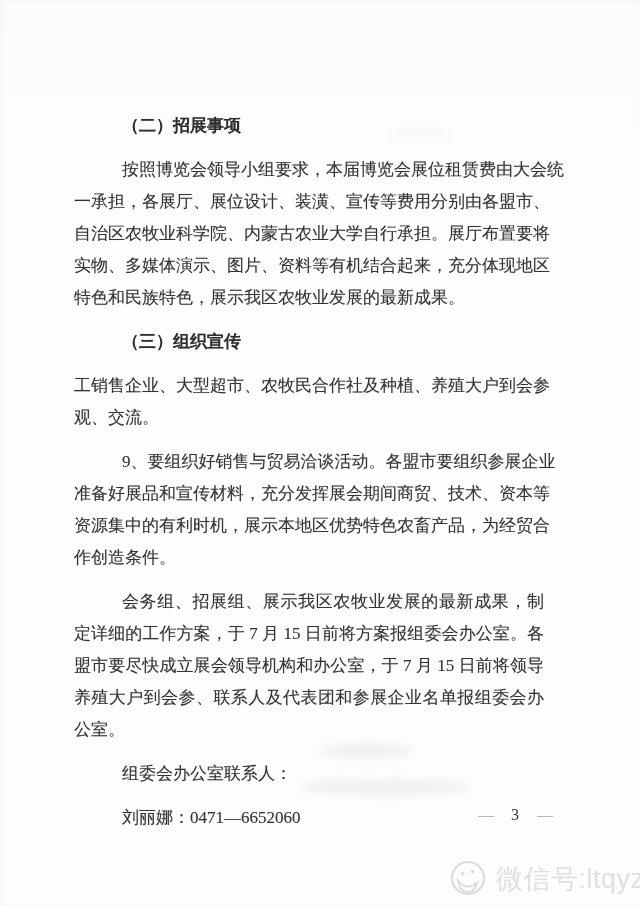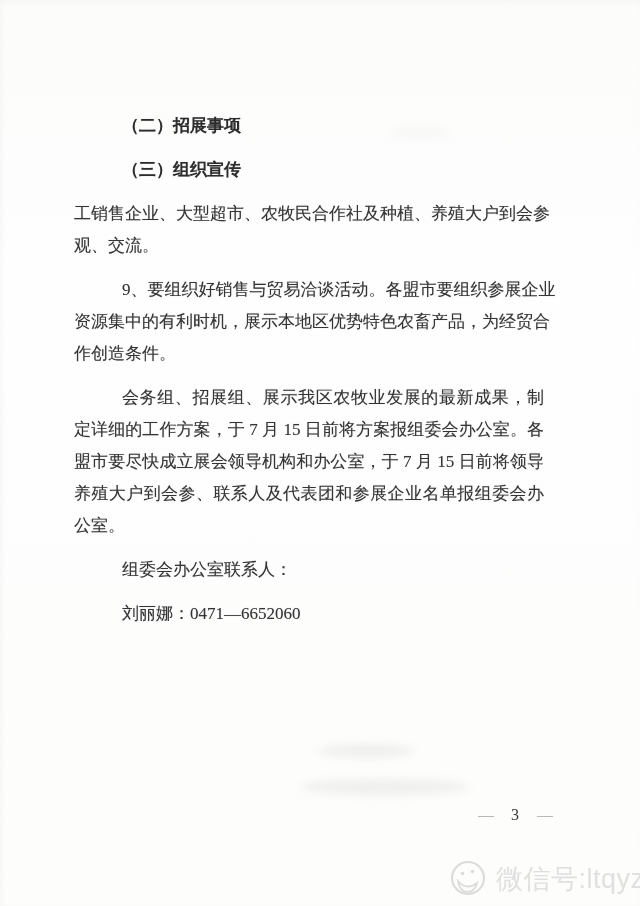--- a/index.html
+++ b/index.html
@@ -95,29 +95,37 @@
 </style>
 </head>
 <body>
 
 <div class="page">
 
   <div class="doc-body">
       <div class="para heading">
         <div class="line first last">（二）招展事项</div>
       </div>
+      <div class="para body">
+        <div class="line first">按照博览会领导小组要求，本届博览会展位租赁费由大会统</div>
+        <div class="line">一承担，各展厅、展位设计、装潢、宣传等费用分别由各盟市、</div>
+        <div class="line">自治区农牧业科学院、内蒙古农业大学自行承担。展厅布置要将</div>
+        <div class="line">实物、多媒体演示、图片、资料等有机结合起来，充分体现地区</div>
+        <div class="line last">特色和民族特色，展示我区农牧业发展的最新成果。</div>
+      </div>
       <div class="para heading">
         <div class="line first last">（三）组织宣传</div>
       </div>
       <div class="para body">
         <div class="line">工销售企业、大型超市、农牧民合作社及种植、养殖大户到会参</div>
         <div class="line last">观、交流。</div>
       </div>
       <div class="para body">
         <div class="line first">9、要组织好销售与贸易洽谈活动。各盟市要组织参展企业</div>
+        <div class="line">准备好展品和宣传材料，充分发挥展会期间商贸、技术、资本等</div>
         <div class="line">资源集中的有利时机，展示本地区优势特色农畜产品，为经贸合</div>
         <div class="line last">作创造条件。</div>
       </div>
       <div class="para body">
         <div class="line first">会务组、招展组、展示我区农牧业发展的最新成果，制</div>
         <div class="line">定详细的工作方案，于 7 月 15 日前将方案报组委会办公室。各</div>
         <div class="line">盟市要尽快成立展会领导机构和办公室，于 7 月 15 日前将领导</div>
         <div class="line">养殖大户到会参、联系人及代表团和参展企业名单报组委会办</div>
         <div class="line last">公室。</div>
       </div>

